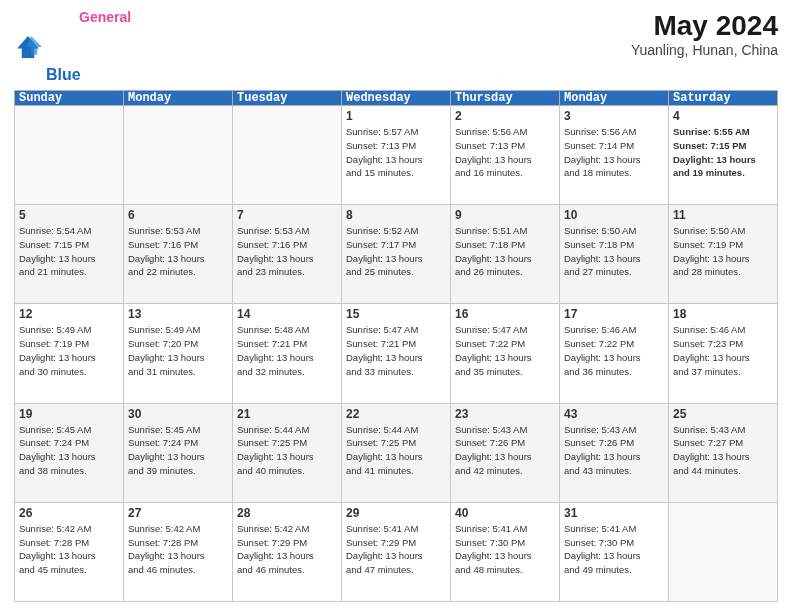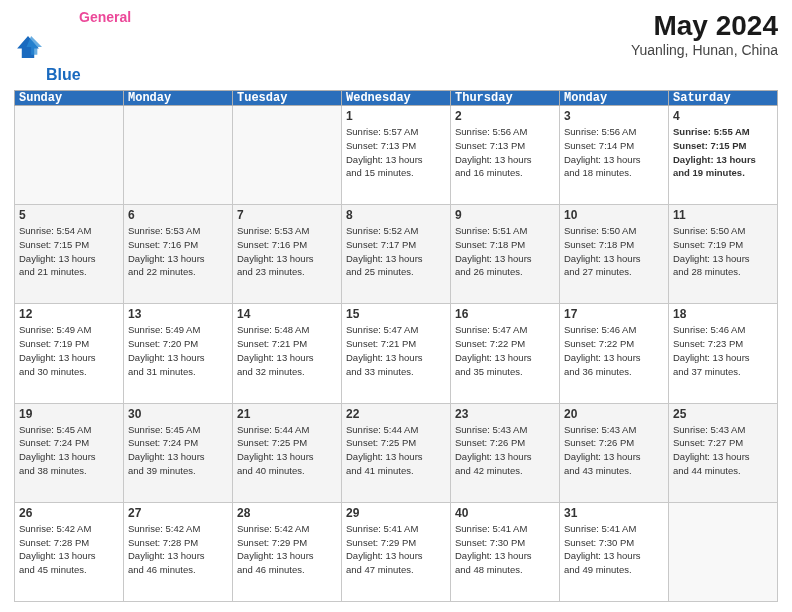--- a/index.html
+++ b/index.html
@@ -287,21 +287,21 @@
 and 41 minutes.</div>
           </td>
           <td>
             <span class="day-num">23</span>
             <div class="day-info" style="white-space: pre-line;">Sunrise: 5:43 AM
 Sunset: 7:26 PM
 Daylight: 13 hours
 and 42 minutes.</div>
           </td>
           <td>
-            <span class="day-num">20</span>
+            <span class="day-num">43</span>
             <div class="day-info" style="white-space: pre-line;">Sunrise: 5:43 AM
 Sunset: 7:26 PM
 Daylight: 13 hours
 and 43 minutes.</div>
           </td>
           <td>
             <span class="day-num">25</span>
             <div class="day-info" style="white-space: pre-line;">Sunrise: 5:43 AM
 Sunset: 7:27 PM
 Daylight: 13 hours

